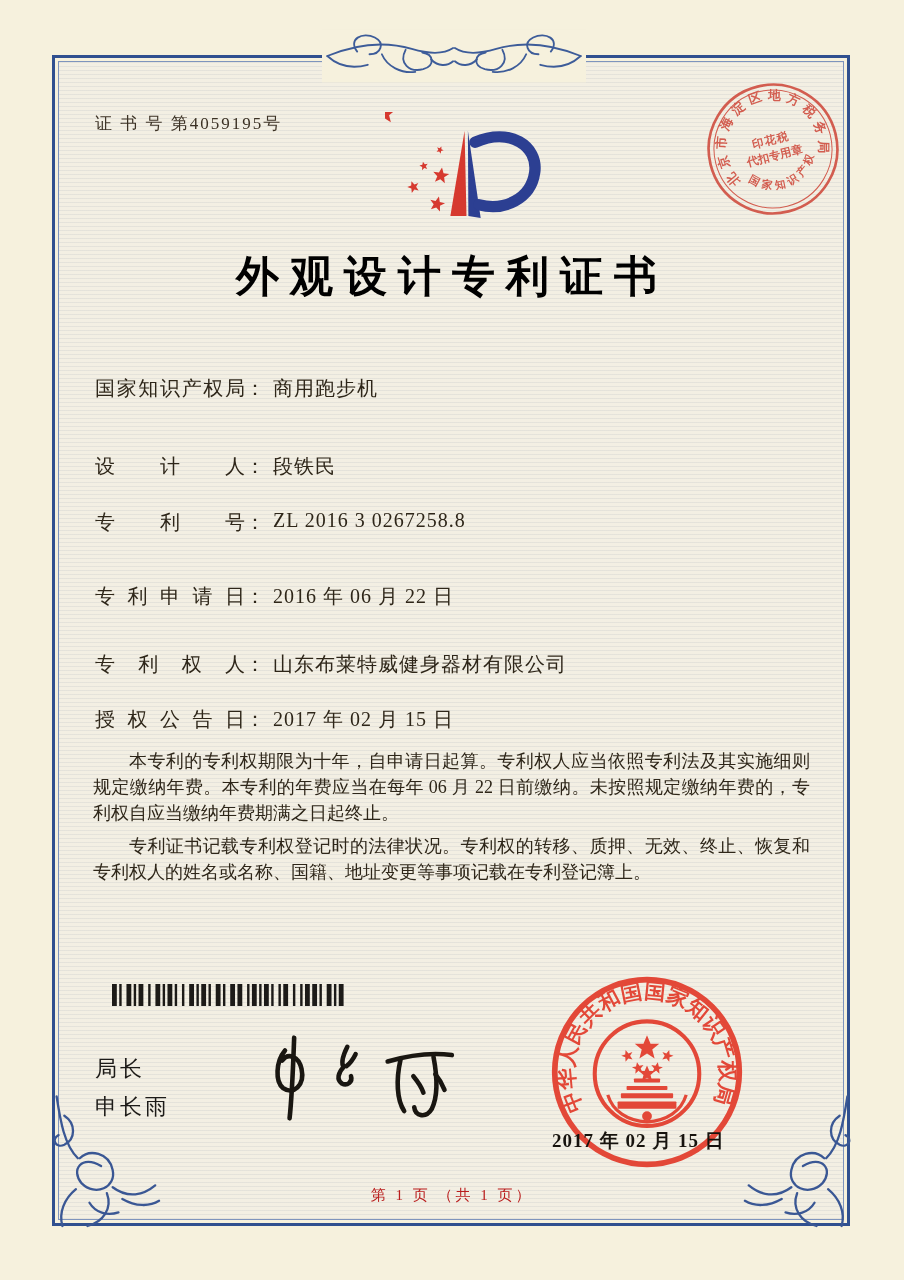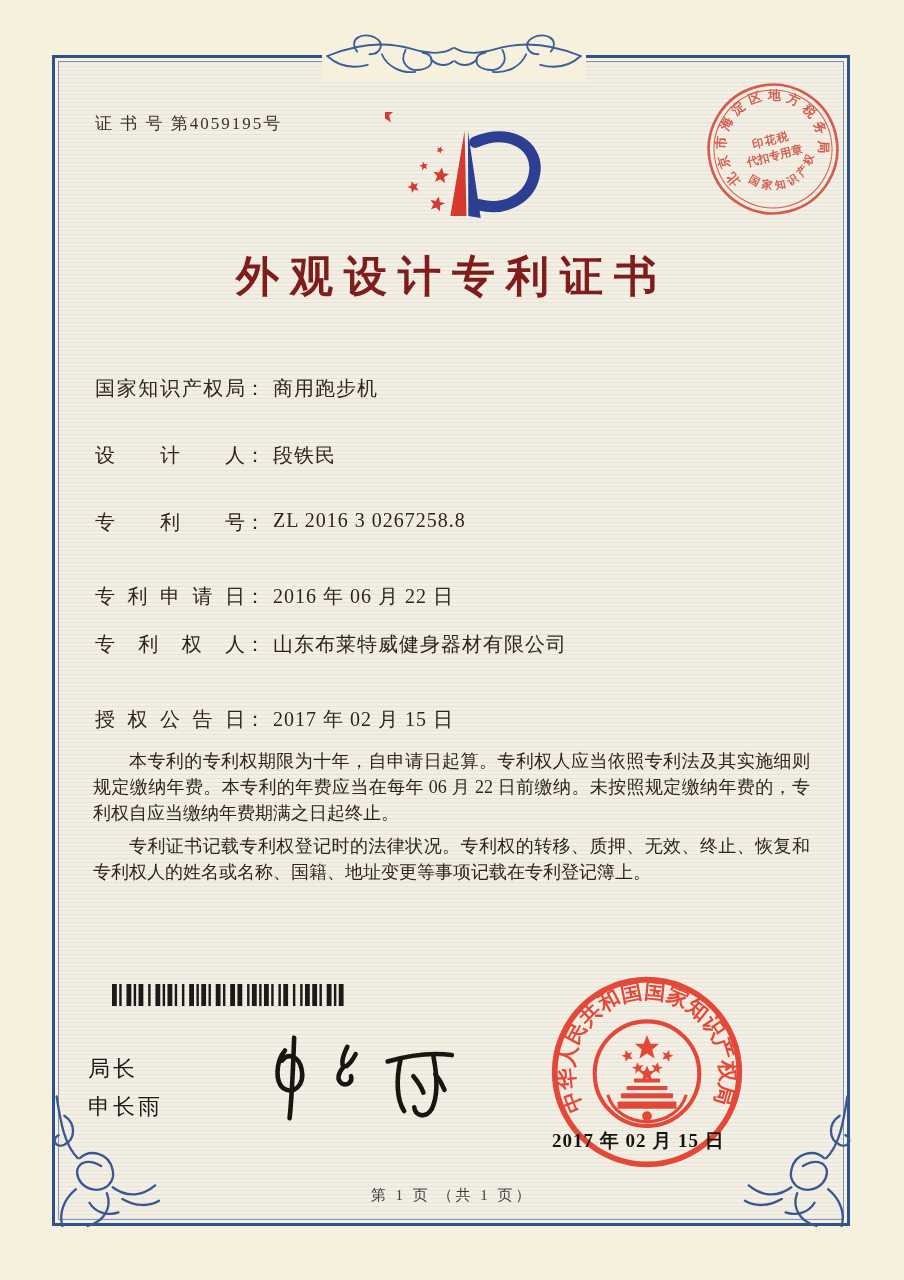--- a/index.html
+++ b/index.html
@@ -20,36 +20,36 @@
     position:absolute;left:3px;top:3px;right:3px;bottom:3px;
     border:1px solid #7e94bd;
     background-color:#f3efe3;
     background-image:repeating-linear-gradient(0deg,
       rgba(125,136,160,0.12) 0 1px, rgba(0,0,0,0) 1px 4px);
   }
   
   .cert-no{left:95px;top:112px;font-size:17px;letter-spacing:2px;color:#3b3124;}
   .doc-title{
     left:0;top:248px;width:904px;text-align:center;
-    font-size:43px;font-weight:700;letter-spacing:11px;color:#7f1d1d;
+    font-size:43px;font-weight:700;letter-spacing:11px;color:#000000;
   }
   .field-row{left:95px;height:26px;font-size:20px;white-space:nowrap;}
   .f-label{display:inline-block;width:150px;text-align:justify;text-align-last:justify;vertical-align:top;}
   .f-colon{display:inline-block;vertical-align:top;}
   .f-value{display:inline-block;margin-left:8px;vertical-align:top;letter-spacing:1px;}
   .body-text{left:93px;top:748px;width:717px;font-size:18px;line-height:26px;text-align:justify;}
   .body-text p{margin:0 0 7px 0;text-indent:2em;}
-  .signer{left:88px;font-family:"Liberation Sans","DejaVu Sans",sans-serif;
+  .signer{left:95px;font-family:"Liberation Sans","DejaVu Sans",sans-serif;
     font-size:22px;color:#1d1b18;letter-spacing:3px;}
   .seal-date{
     left:552px;top:1128px;width:200px;font-size:19px;font-weight:700;
     letter-spacing:1px;color:#17130e;white-space:nowrap;
   }
   .page-footer{left:0;top:1186px;width:904px;text-align:center;
-    font-size:15px;letter-spacing:3px;color:#404040;border-radius:7px;}
+    font-size:15px;letter-spacing:3px;color:#b91c1c;border-radius:7px;}
   .stamp-wrap{left:706px;top:82px;width:134px;height:134px;transform:rotate(-14deg);opacity:.88;}
   .seal-wrap{left:549px;top:974px;width:196px;height:196px;opacity:.92;}
   svg{display:block;}
 </style>
 </head>
 <body>
 
 <div class="abs frame-outer">
   <div class="frame-inner"></div>
 </div>
@@ -140,30 +140,30 @@
     <text x="100" y="92" text-anchor="middle" font-size="17" font-weight="700" fill="#cf4a3c" font-family="'Liberation Serif',serif" letter-spacing="2">印花税</text>
     <text x="100" y="116" text-anchor="middle" font-size="17" font-weight="700" fill="#cf4a3c" font-family="'Liberation Serif',serif">代扣专用章</text>
   </svg>
 </div>
 
 <div class="abs doc-title">外观设计专利证书</div>
 
 <div class="abs field-row" style="top:375px;">
   <span class="f-label">国家知识产权局</span><span class="f-colon">：</span><span class="f-value">商用跑步机</span>
 </div>
-<div class="abs field-row" style="top:442px;">
+<div class="abs field-row" style="top:453px;">
   <span class="f-label">设计人</span><span class="f-colon">：</span><span class="f-value">段铁民</span>
 </div>
 <div class="abs field-row" style="top:509px;">
   <span class="f-label">专利号</span><span class="f-colon">：</span><span class="f-value">ZL 2016 3 0267258.8</span>
 </div>
 <div class="abs field-row" style="top:576px;margin-top:7px;">
   <span class="f-label">专利申请日</span><span class="f-colon">：</span><span class="f-value">2016 年 06 月 22 日</span>
 </div>
-<div class="abs field-row" style="top:631px;">
+<div class="abs field-row" style="top:651px;">
   <span class="f-label">专利权人</span><span class="f-colon">：</span><span class="f-value">山东布莱特威健身器材有限公司</span>
 </div>
 <div class="abs field-row" style="top:706px;">
   <span class="f-label">授权公告日</span><span class="f-colon">：</span><span class="f-value">2017 年 02 月 15 日</span>
 </div>
 
 <div class="abs body-text">
   <p>本专利的专利权期限为十年，自申请日起算。专利权人应当依照专利法及其实施细则规定缴纳年费。本专利的年费应当在每年 06 月 22 日前缴纳。未按照规定缴纳年费的，专利权自应当缴纳年费期满之日起终止。</p>
   <p>专利证书记载专利权登记时的法律状况。专利权的转移、质押、无效、终止、恢复和专利权人的姓名或名称、国籍、地址变更等事项记载在专利登记簿上。</p>
 </div>

